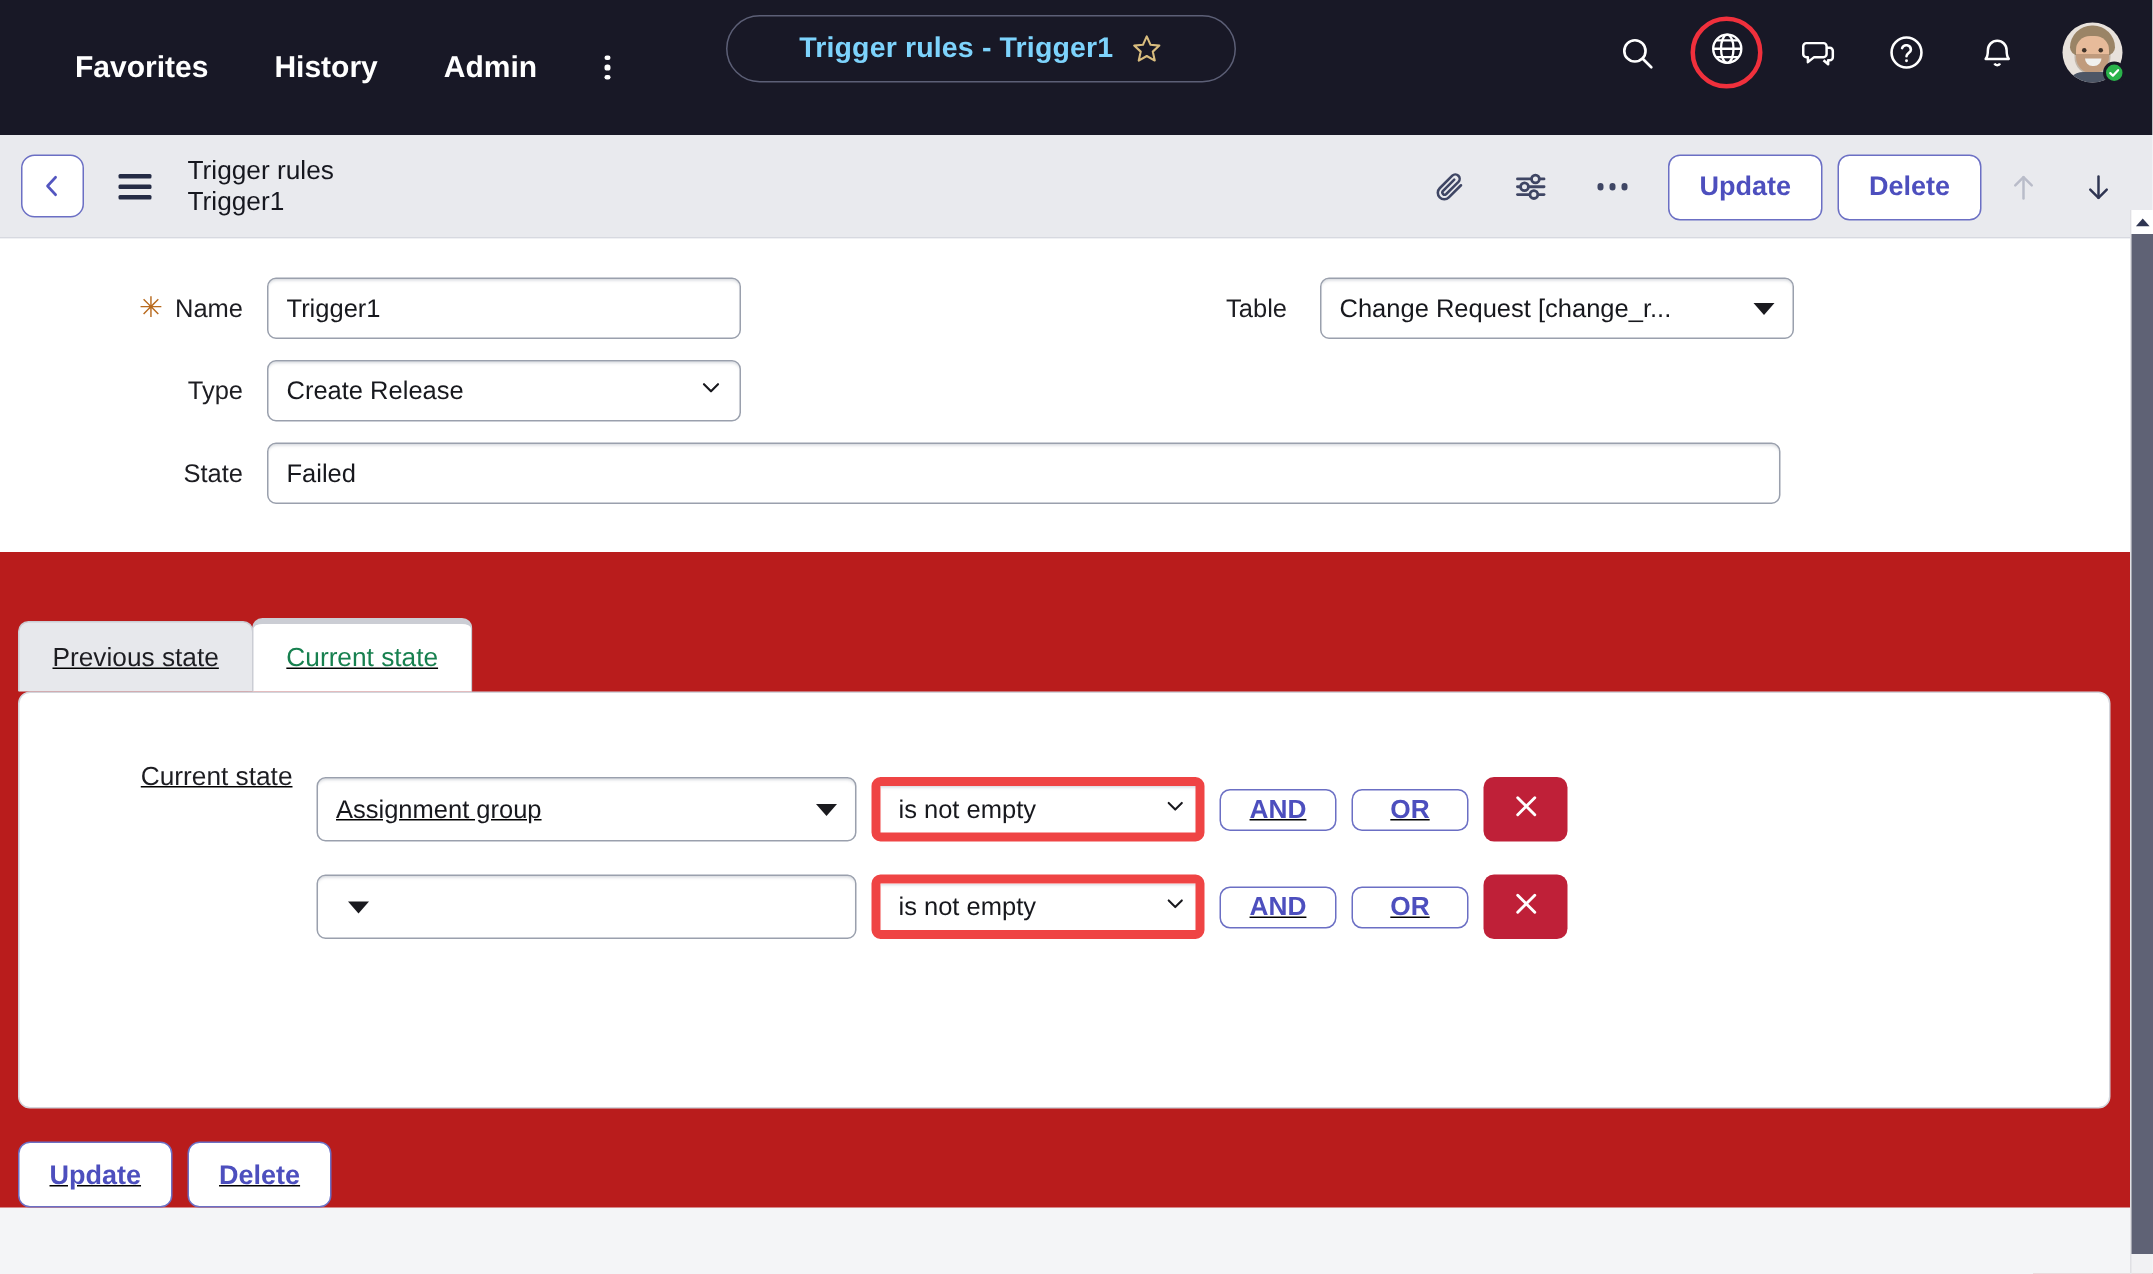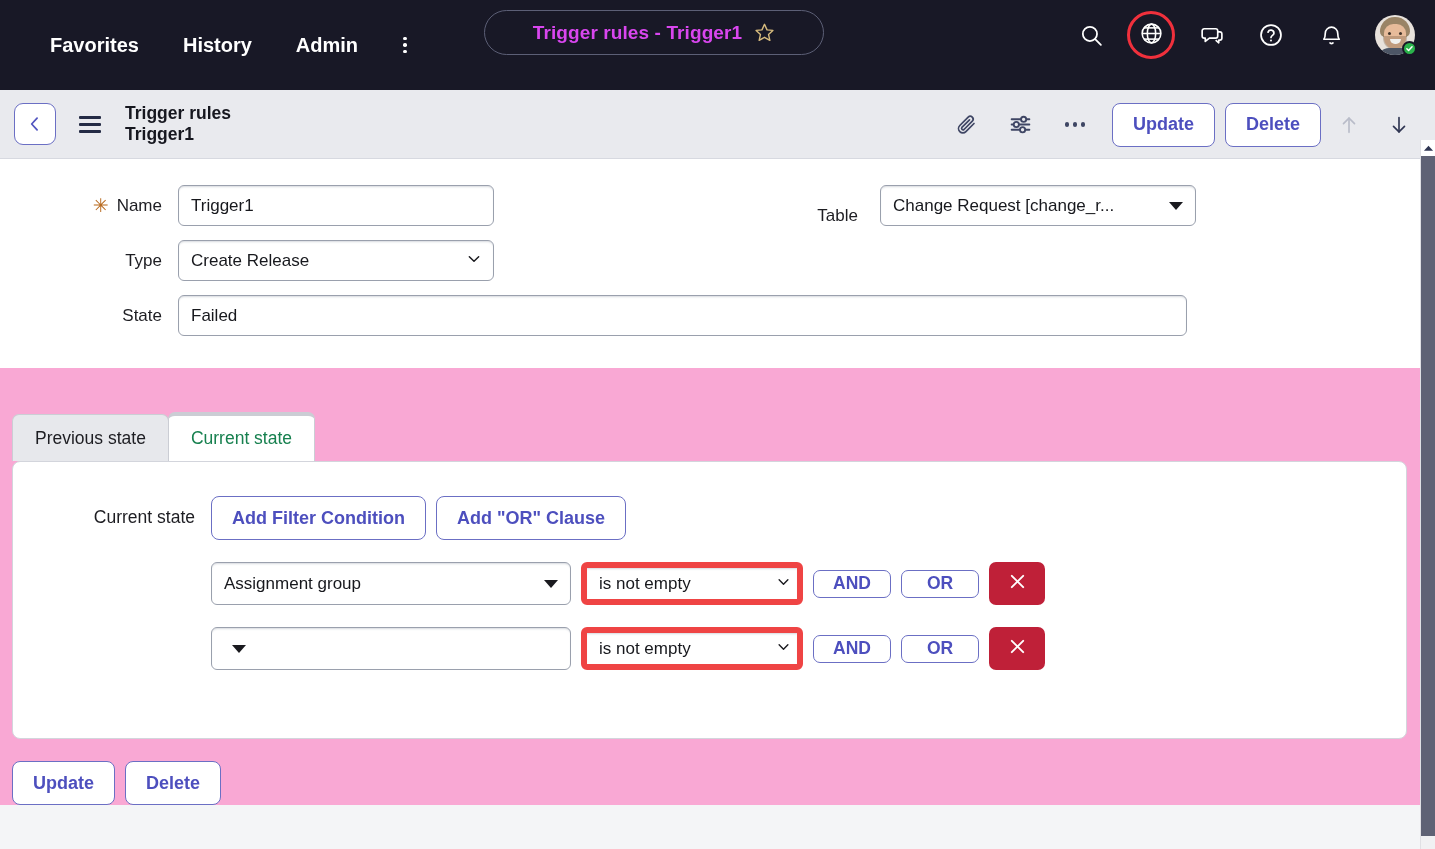--- a/index.html
+++ b/index.html
@@ -29,21 +29,21 @@
   }
   .kebab-btn i { width: 3.5px; height: 3.5px; border-radius: 50%; background: #ffffff; display: block; }
 
   .title-pill {
     position: absolute; left: 484px; top: 10px;
     height: 45px; min-width: 340px;
     border: 1px solid #5c5f76; border-radius: 24px;
     display: flex; align-items: center; justify-content: center; gap: 12px;
     padding: 0 28px; cursor: pointer;
   }
-  .title-pill-text { color: #d946ef; font-size: 19px; font-weight: 700; letter-spacing: .1px; }
+  .title-pill-text { color: #7dd3fc; font-size: 19px; font-weight: 700; letter-spacing: .1px; }
   .star-icon { width: 21px; height: 21px; display: block; }
 
   .nav-icons {
     position: absolute; right: 18px; top: 0; height: 70px;
     display: flex; align-items: center; gap: 0;
   }
   .nav-icon {
     width: 44px; height: 44px; display: flex; align-items: center; justify-content: center;
     cursor: pointer; margin: 0 8px;
   }
@@ -88,21 +88,21 @@
     background: #ffffff; border: 1px solid #6b6fc4; border-radius: 9px;
     display: flex; align-items: center; justify-content: center; cursor: pointer;
   }
   .ham-btn {
     width: 34px; height: 34px; margin-left: 17px;
     display: flex; flex-direction: column; align-items: center; justify-content: center; gap: 4px;
     cursor: pointer;
   }
   .ham-btn i { display: block; width: 22px; height: 3px; background: #242b45; border-radius: 1px; }
   .breadcrumb { margin-left: 18px; line-height: 1.18; }
-  .bc-line { font-size: 17.5px; font-weight: 700; color: #16171f; display: block; }
+  .bc-line { font-size: 17.5px; font-weight: 400; color: #16171f; display: block; }
 
   .sub-actions {
     position: absolute; right: 14px; top: 0; height: 69px;
     display: flex; align-items: center; gap: 0;
   }
   .ic-btn {
     width: 42px; height: 42px; display: flex; align-items: center; justify-content: center;
     cursor: pointer; margin: 0 6px;
   }
   .dots3 { display: flex; align-items: center; gap: 3.5px; }
@@ -151,25 +151,25 @@
     background: #ffffff; box-shadow: inset 0 2px 2px -1px rgba(120,128,145,.30);
     display: flex; align-items: center; padding: 0 12px; cursor: pointer;
     font-size: 17px; color: #17181d; position: relative; overflow: hidden;
   }
   .ref-text { flex: 1; white-space: nowrap; overflow: hidden; }
   .tri-down {
     width: 0; height: 0; border-left: 7px solid transparent; border-right: 7px solid transparent;
     border-top: 8px solid #1a1a1f; margin-left: 8px; flex-shrink: 0;
   }
 
-  .table-row { position: absolute; left: 760px; top: 26px; display: flex; align-items: flex-end; }
+  .table-row { position: absolute; left: 760px; top: 26px; display: flex; align-items: center; }
   .table-label { font-size: 17px; color: #1d1d22; width: 120px; text-align: right; padding-right: 22px; }
 
   
-  .lower { padding: 44px 0 0 0; background: #f9a8d4; }
+  .lower { padding: 44px 0 0 0; background: #b91c1c; text-decoration: underline; }
   .tabs { display: flex; align-items: flex-end; padding-left: 12px; }
   .tab {
     height: 47px; padding: 0 22px; display: flex; align-items: center;
     font-size: 17.5px; border: 1px solid #cbcdd4; border-bottom: none;
     border-radius: 7px 7px 0 0; cursor: pointer; background: #e7e8ec; color: #1d1d22;
     margin-right: -1px;
   }
   .tab.active {
     background: #ffffff; color: #17804f; border-top: 4px solid #087a4b;
     border-color: #cbcdd4; position: relative; z-index: 2; font-weight: 400;
@@ -414,24 +414,20 @@
   <div class="lower">
     <div class="tabs">
       <div class="tab">Previous state</div>
       <div class="tab active">Current state</div>
     </div>
 
     <div class="filter-card">
       <div class="fc-head">
         <div class="fc-label">Current state</div>
         <div class="fc-right">
-          <div class="fc-btns">
-            <div class="btn-filter">Add Filter Condition</div>
-            <div class="btn-filter">Add "OR" Clause</div>
-          </div>
 
           <div class="cond-row">
             <div class="cond-field">
               <span class="ref-text">Assignment group</span>
               <span class="tri-down"></span>
             </div>
             <span class="sel-wrap">
               <select class="cond-op">
                 <option>is not empty</option>
               </select>

